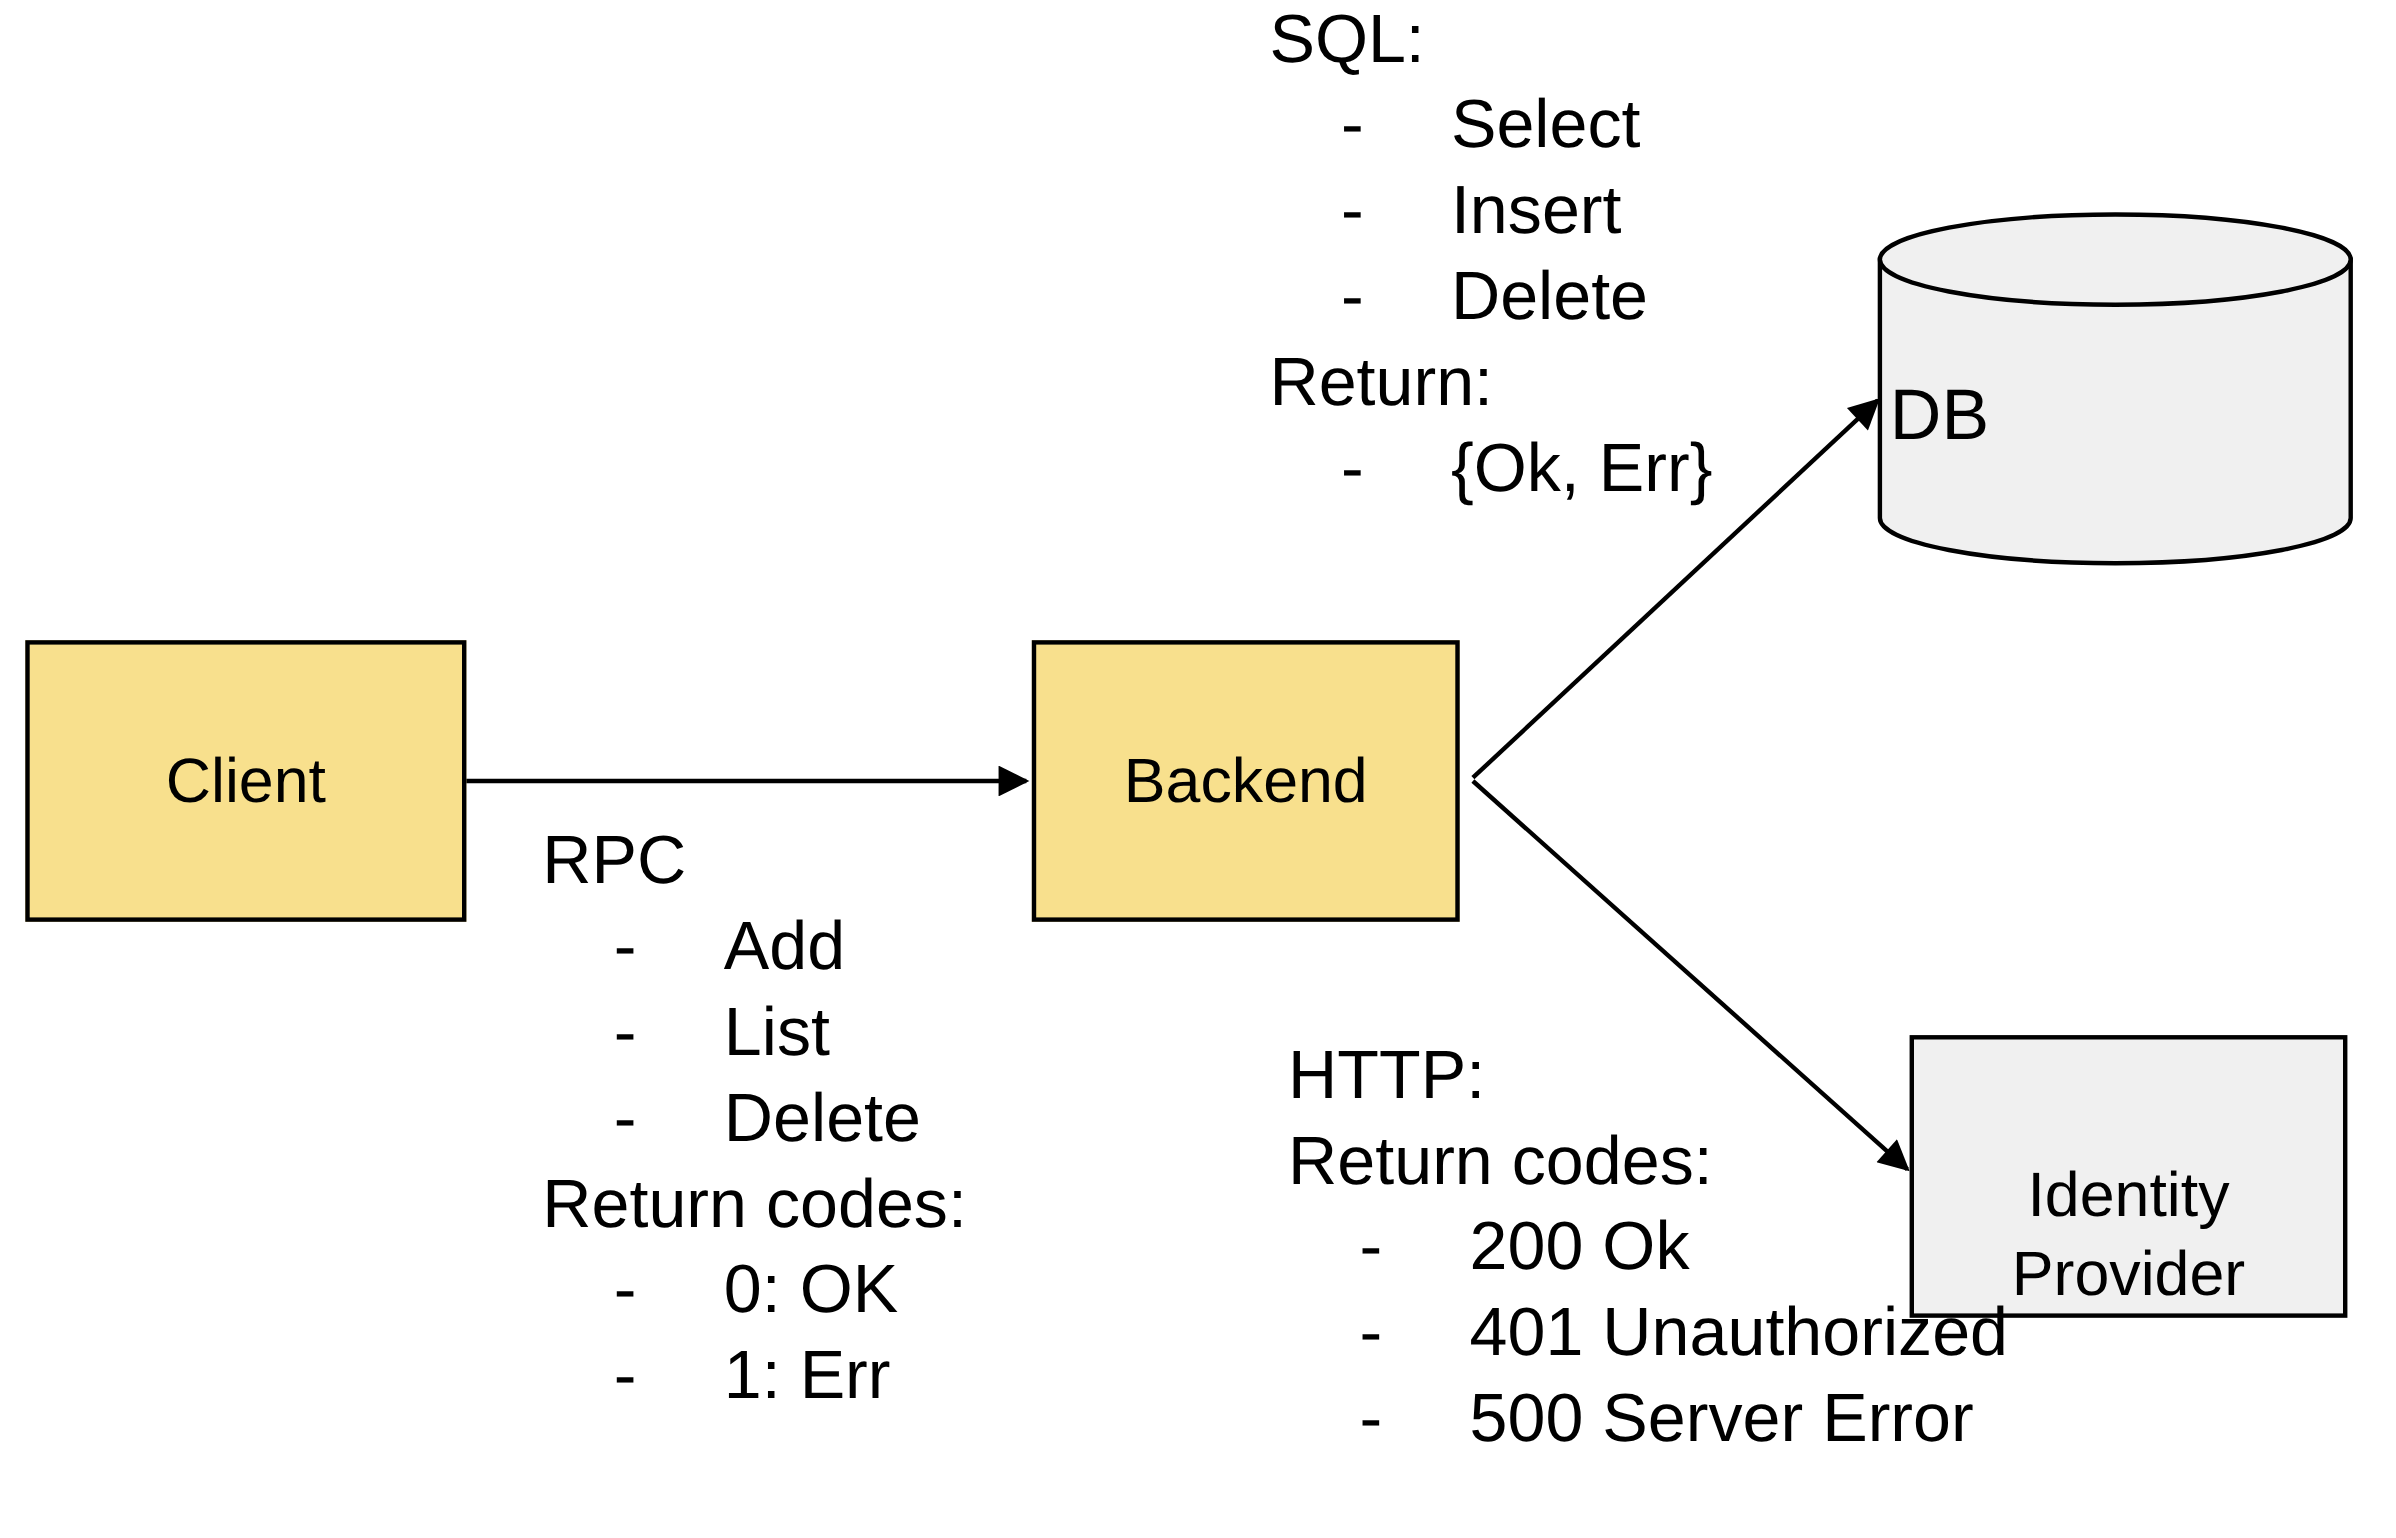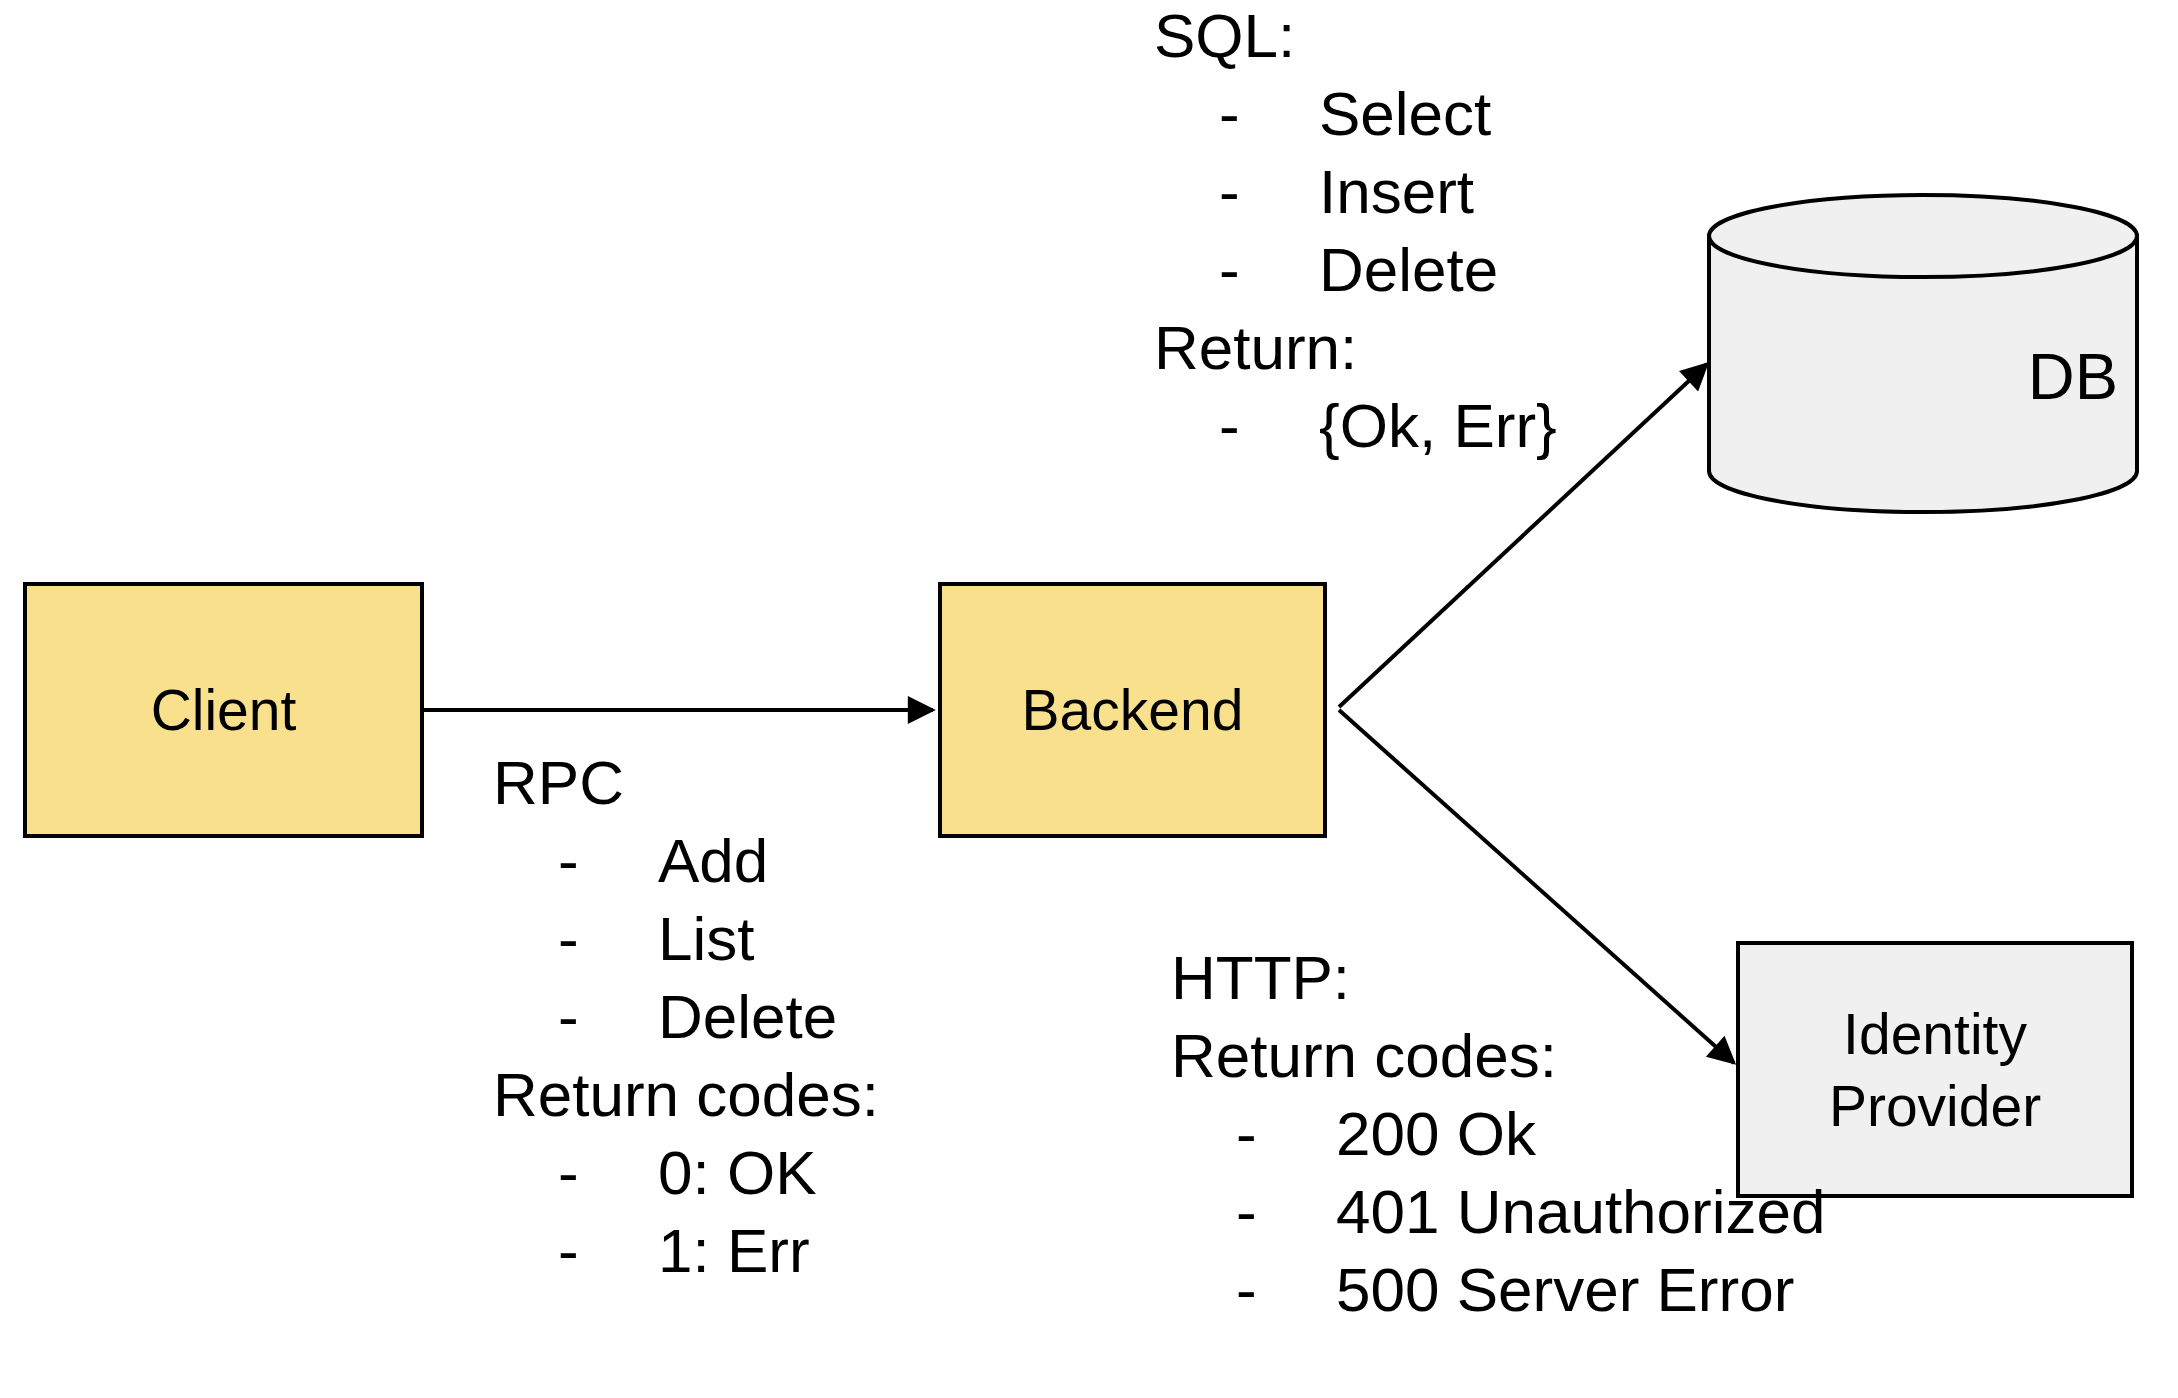--- a/index.html
+++ b/index.html
@@ -36,27 +36,27 @@
     border: 4px solid #000000;
     display: flex;
     align-items: center;
     justify-content: center;
     font-size: 57px;
     line-height: 72px;
     text-align: center;
   }
   #client-node  { left: 23px;  top: 582px; width: 401px; height: 256px; }
   #backend-node { left: 938px; top: 582px; width: 389px; height: 256px; }
-  #idp-node     { left: 1736px; top: 941px; width: 398px; height: 257px; flex-direction: column; }
+  #idp-node     { left: 1736px; top: 941px; width: 398px; height: 257px; flex-direction: column; justify-content: flex-end; }
   #db-label {
     position: absolute;
     left: 1718px;
     top: 341px;
     width: 400px;
-    text-align: right;
+    text-align: left;
     font-size: 65px;
     line-height: 72px;
   }
   .tblock {
     position: absolute;
     font-size: 62px;
     line-height: 78px;
     white-space: nowrap;
   }
   .tblock .dash {

